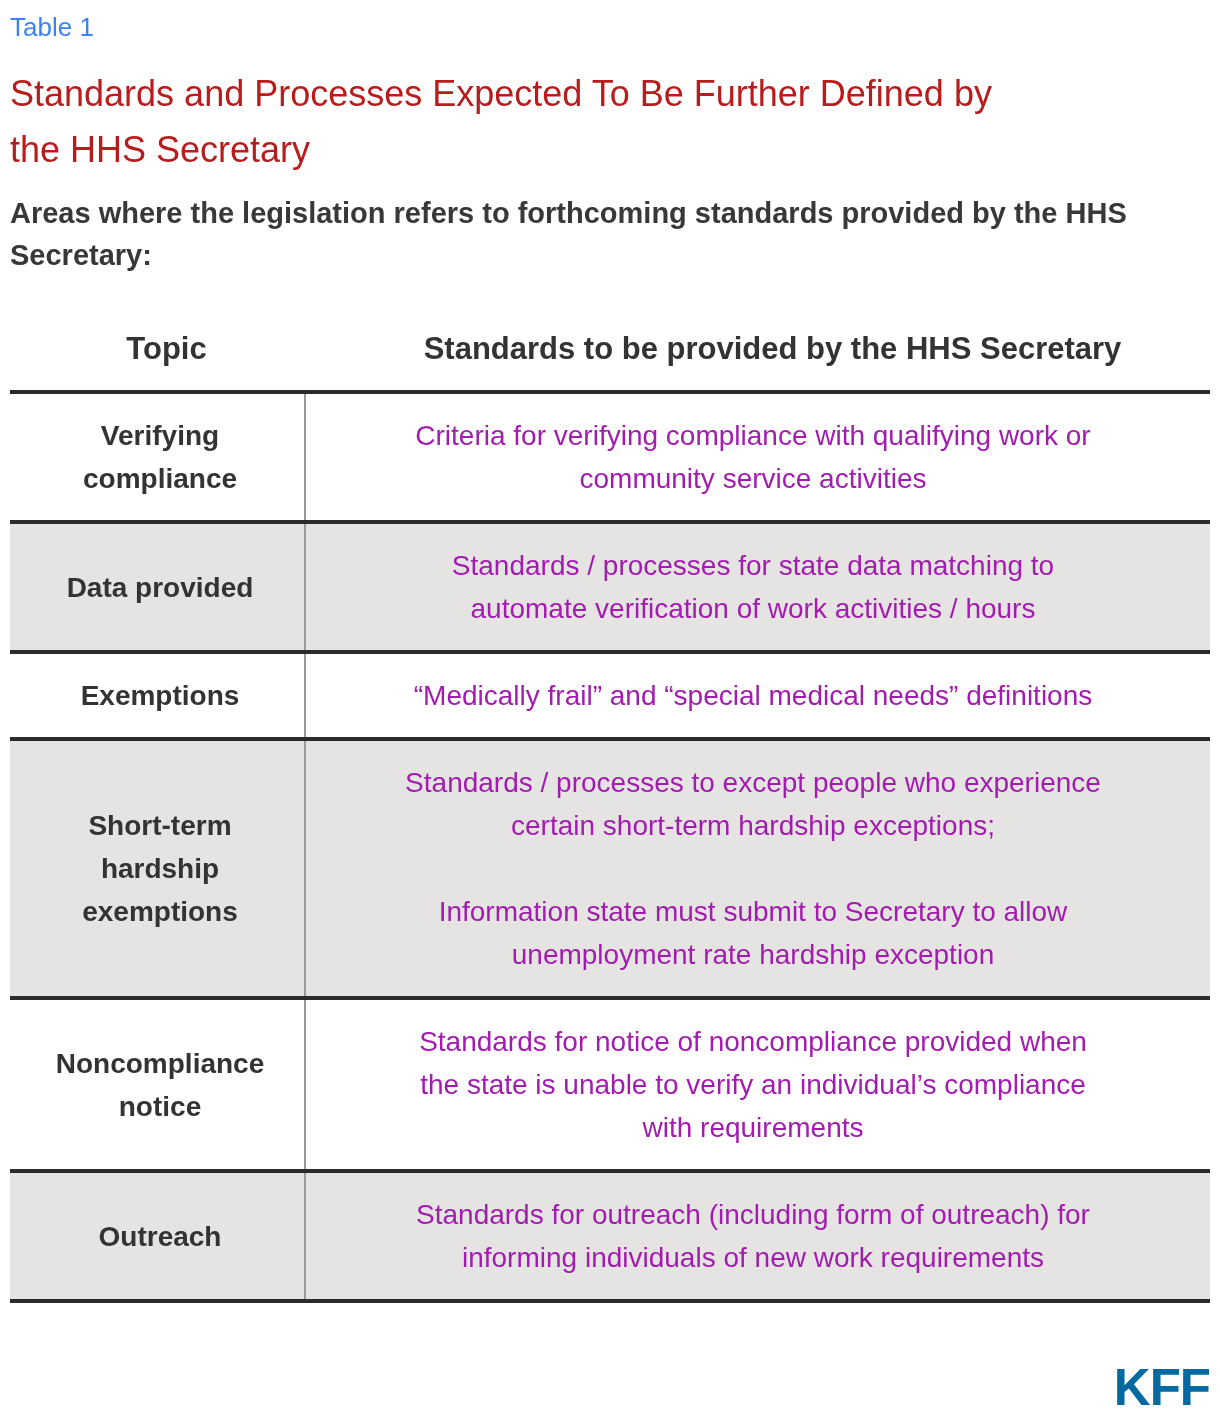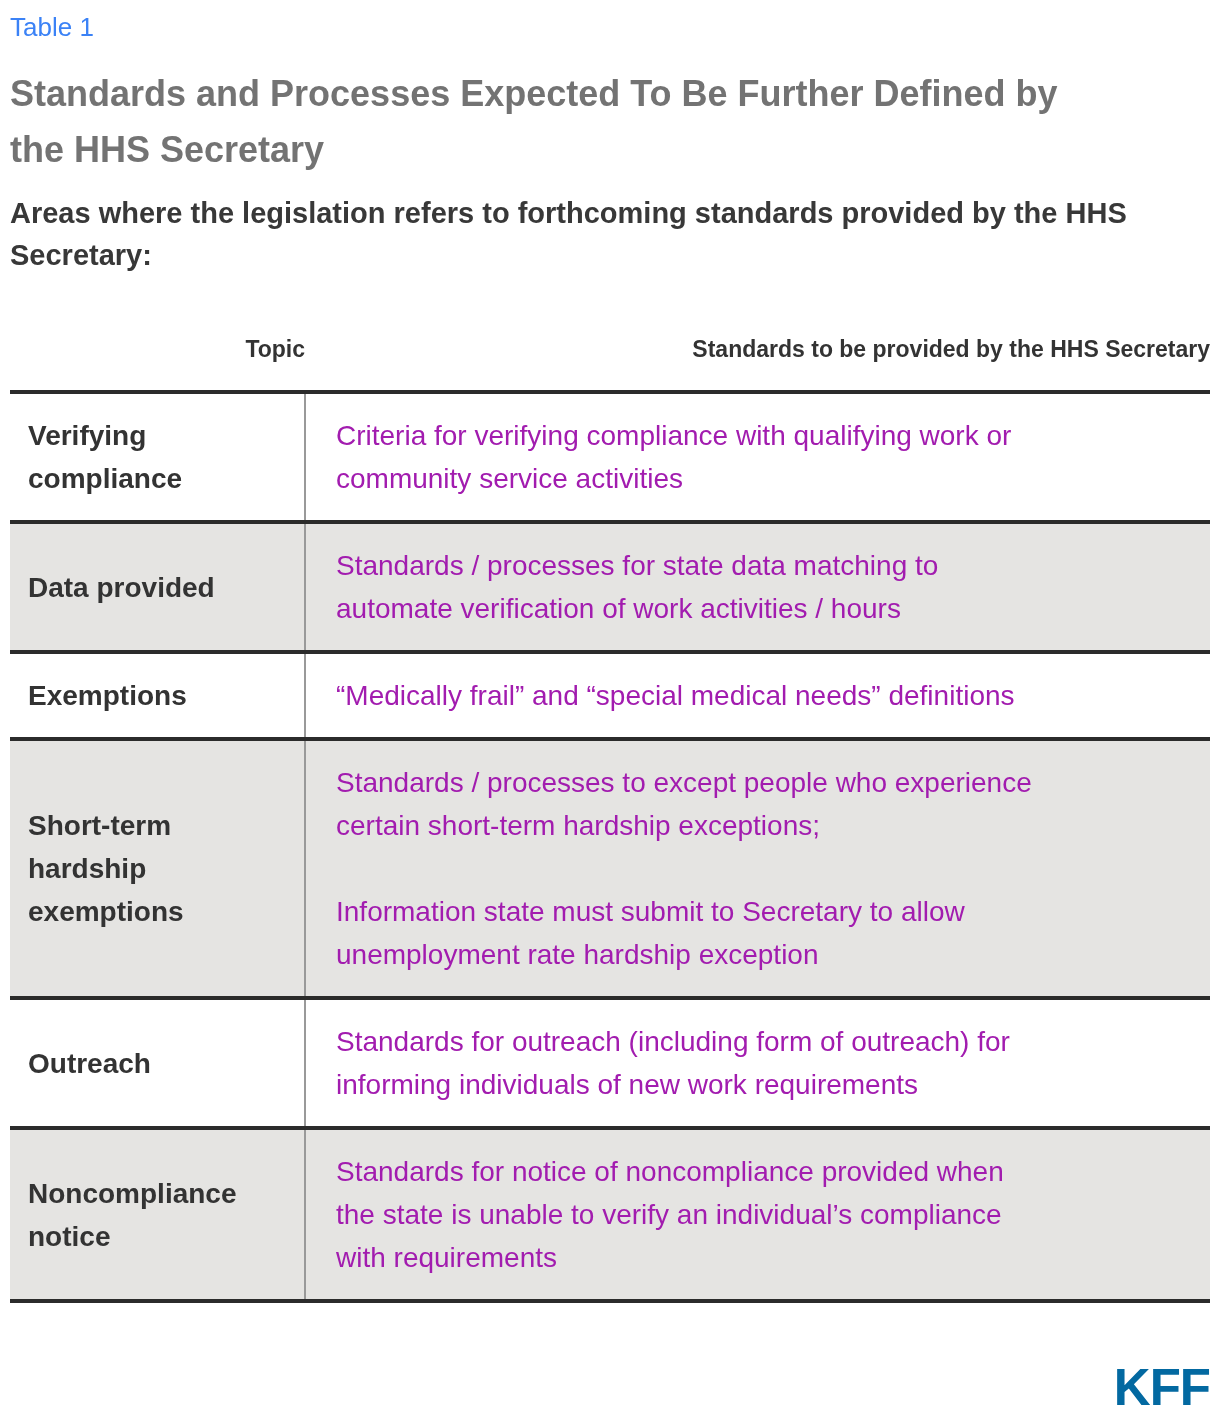--- a/index.html
+++ b/index.html
@@ -17,58 +17,59 @@
   }
   .eyebrow {
     font-size: 26px;
     line-height: 34px;
     color: #3b82f6;
   }
   .title {
     margin: 22px 0 0 0;
     font-size: 36px;
     line-height: 56px;
-    font-weight: bold;
-    color: #737373;
+    font-weight: normal;
+    color: #b91c1c;
     white-space: pre-line;
   }
   .subtitle {
     margin: 14px 0 0 0;
     font-size: 29px;
     line-height: 42px;
     color: #383838;
     white-space: pre-line;
     font-weight: bold;
   }
   table.data-table {
     border-collapse: collapse;
     width: 1200px;
     margin-top: 52px;
     table-layout: fixed;
   }
   .data-table th {
-    font-size: 23px;
+    font-size: 31px;
     line-height: 42px;
     font-weight: bold;
     color: #333333;
-    text-align: right;
+    text-align: center;
     vertical-align: bottom;
     padding: 0 0 20px 18px;
     border-bottom: 4px solid #2b2b2b;
   }
   .data-table th.col-standards {
     padding-left: 30px;
   }
   .data-table col.topic-col { width: 295px; }
   .data-table td {
     font-size: 28px;
     line-height: 43px;
     vertical-align: middle;
     border-bottom: 4px solid #2b2b2b;
     white-space: pre-line;
+    text-align: center;
   }
   .data-table td.topic-cell {
     font-weight: bold;
     color: #333333;
     padding: 20px 12px 20px 18px;
     border-right: 2px solid #999999;
   }
   .data-table td.standards-cell {
     color: #a21caf;
     padding: 20px 40px 20px 30px;
@@ -134,30 +135,30 @@
         <td class="topic-cell">Short-term
 hardship
 exemptions</td>
         <td class="standards-cell">Standards / processes to except people who experience
 certain short-term hardship exceptions;
 
 Information state must submit to Secretary to allow
 unemployment rate hardship exception</td>
       </tr>
       <tr class="table-row">
-        <td class="topic-cell">Outreach</td>
-        <td class="standards-cell">Standards for outreach (including form of outreach) for
-informing individuals of new work requirements</td>
-      </tr>
-      <tr class="table-row">
         <td class="topic-cell">Noncompliance
 notice</td>
         <td class="standards-cell">Standards for notice of noncompliance provided when
 the state is unable to verify an individual’s compliance
 with requirements</td>
+      </tr>
+      <tr class="table-row">
+        <td class="topic-cell">Outreach</td>
+        <td class="standards-cell">Standards for outreach (including form of outreach) for
+informing individuals of new work requirements</td>
       </tr>
     </tbody>
   </table>
 
   <div class="footer">
     <div class="kff-logo">KFF</div>
   </div>
 
 </div>
 

